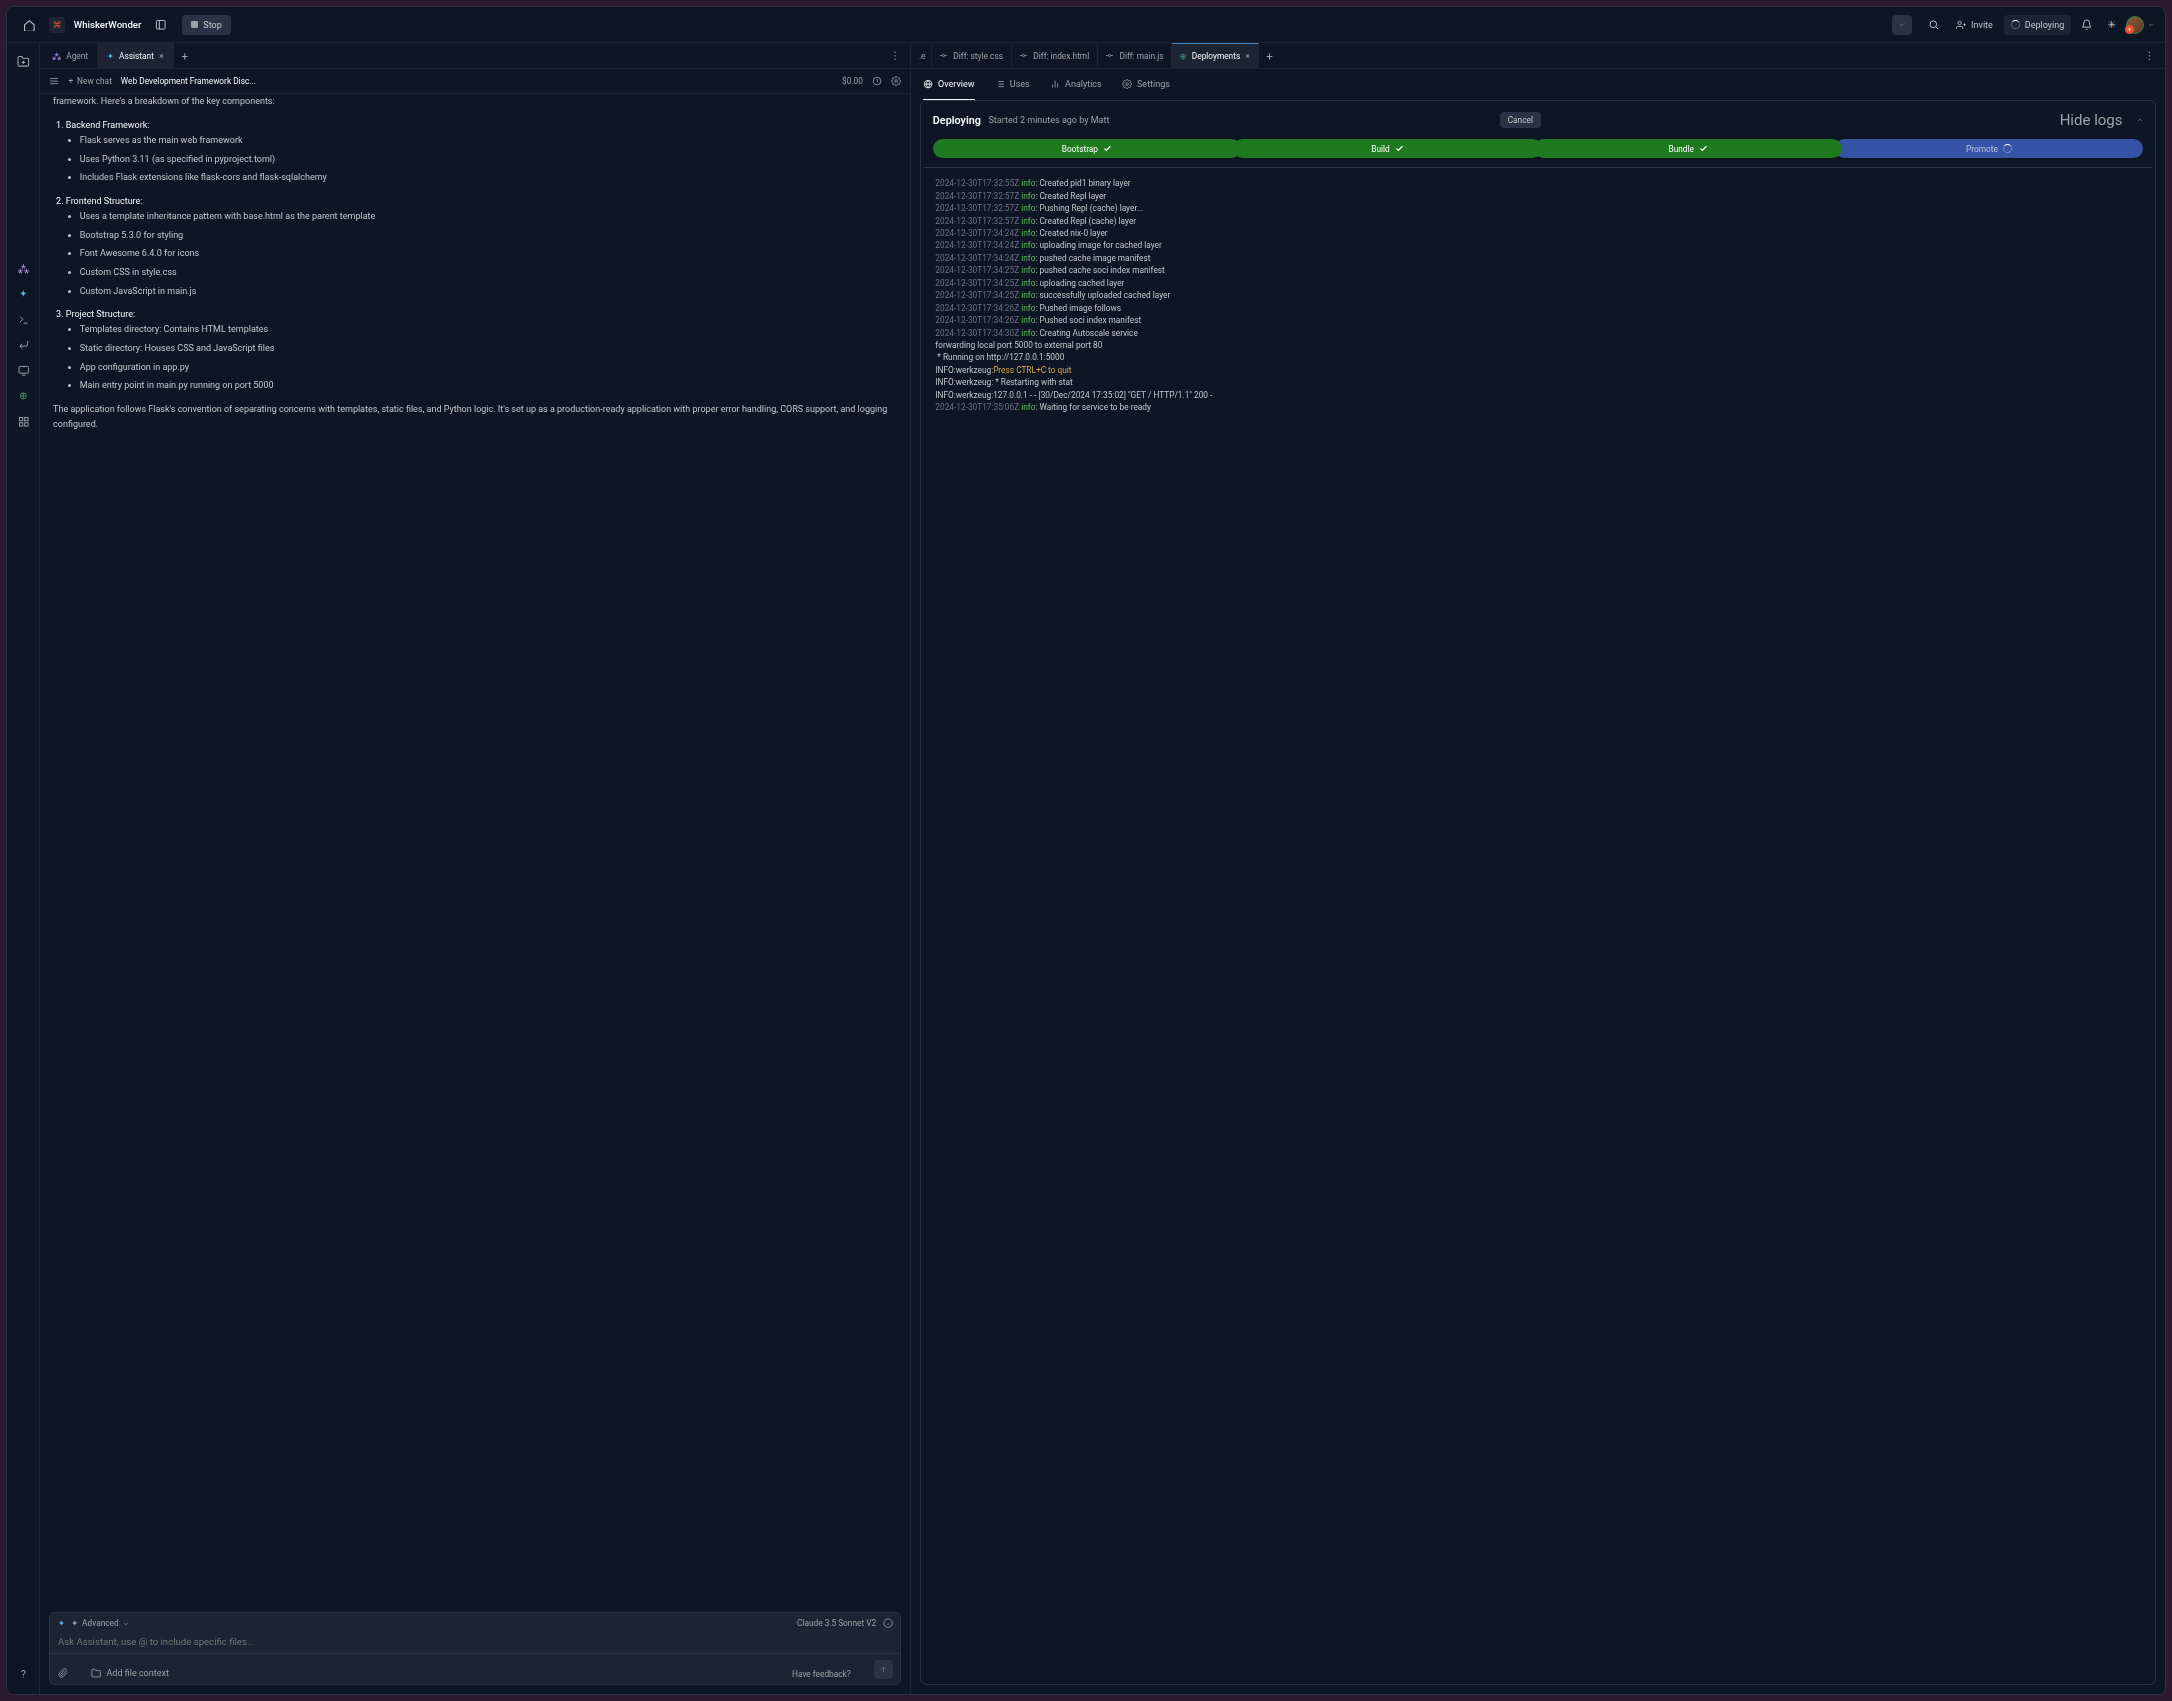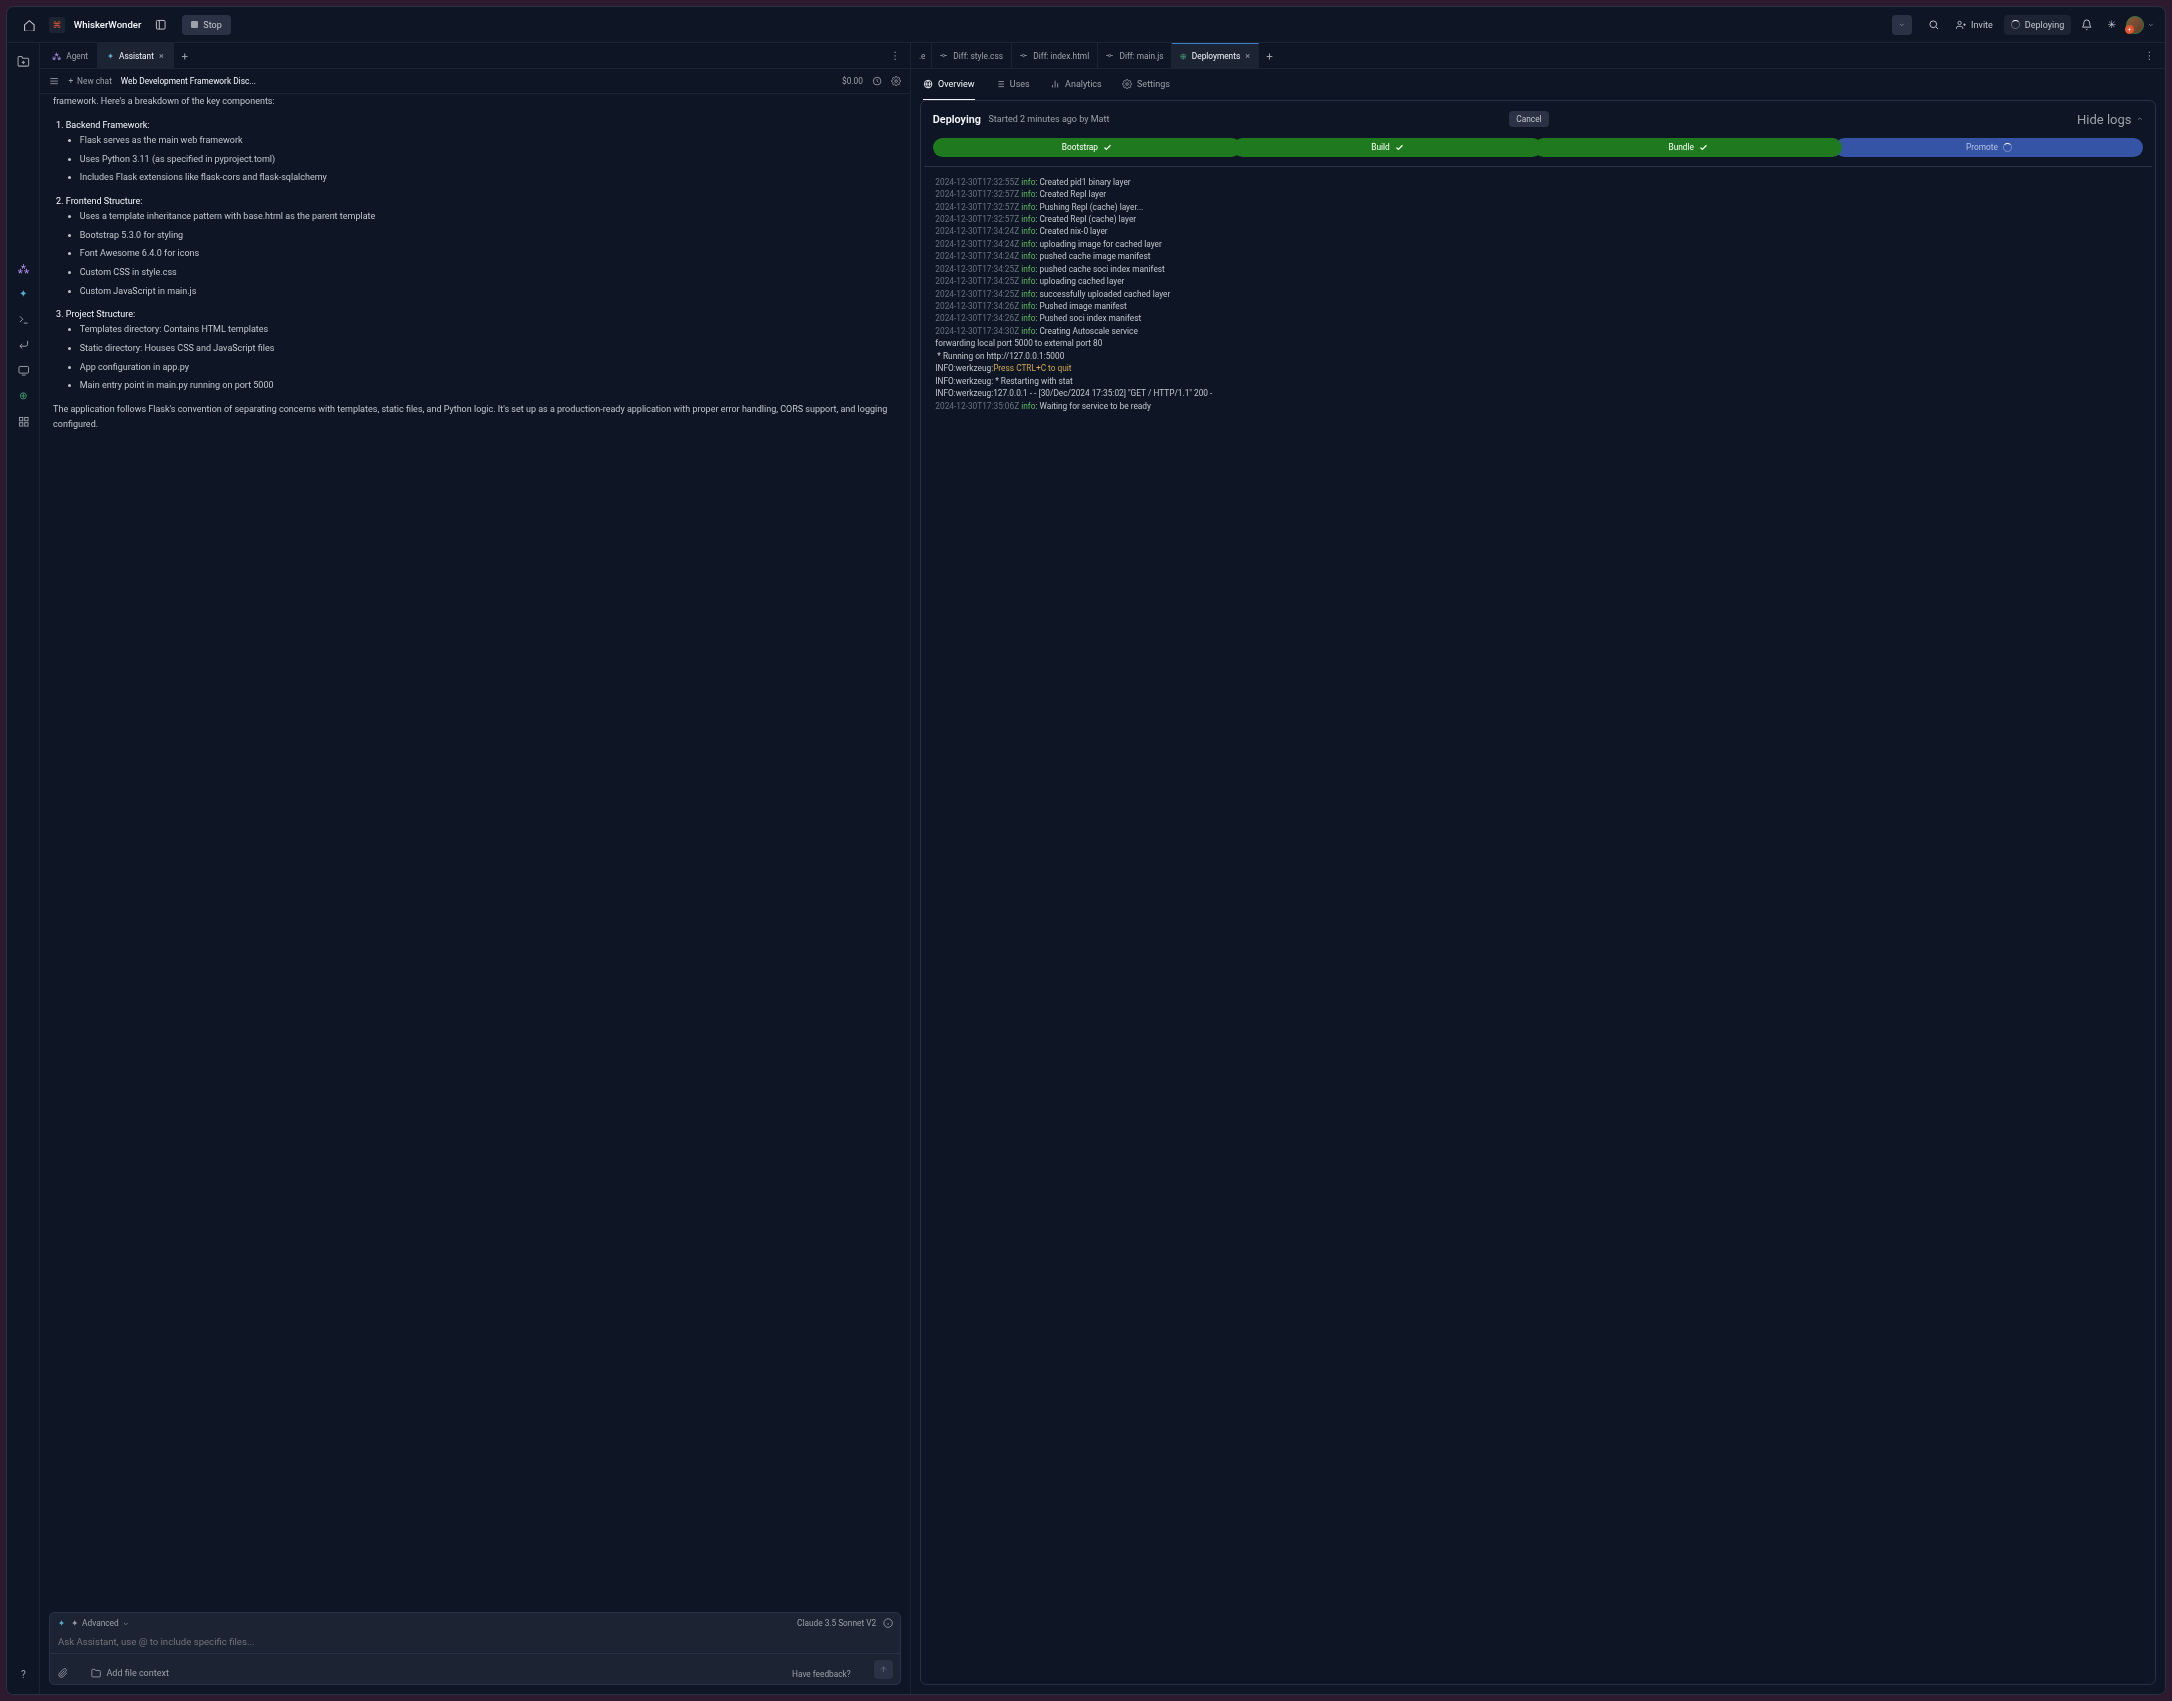--- a/index.html
+++ b/index.html
@@ -57,21 +57,21 @@
 .right-tabs .tab svg{width:9px;height:9px}
 .dep-tab.active{border-top:1.3px solid #3b82c7}
 .subtabs{height:31px;display:flex;align-items:center;padding:0 11.5px;gap:20px;font-size:9px}
 .subtab{display:flex;align-items:center;gap:5.1px;color:#9da2a6;cursor:pointer;height:31px}
 .subtab.active{color:#f5f9fc;border-bottom:1.3px solid #f5f9fc}
 .deploy-panel{margin:0 9px 9px 9px;border:0.6px solid #2b3245;border-radius:6.4px;flex:1;display:flex;flex-direction:column;overflow:hidden}
 .dp-header{padding:10.2px 11.5px;display:flex;align-items:center;gap:7.6px}
 .dp-title{color:#f5f9fc;font-size:10.8px;font-weight:600}
 .dp-sub{color:#9da2a6;font-size:9px;flex:1}
 .cancel-btn{background:#2b3245;border:none;color:#c2c8cc;padding:3.2px 7.6px;border-radius:3.8px;font-size:8.3px;cursor:pointer}
-.hide-logs{color:#9da2a6;font-size:13px;cursor:pointer;display:flex;align-items:center;gap:4px}
+.hide-logs{color:#9da2a6;font-size:15px;cursor:pointer;display:flex;align-items:center;gap:13px}
 .pills{display:flex;padding:0 11.5px 9px 11.5px;gap:0}
 .pill{flex:1;height:19px;display:flex;align-items:center;justify-content:center;gap:5.1px;color:#fff;font-size:8.3px;border-radius:9.6px;margin-right:-7.6px;position:relative}
 .pill.done{background:#1f7a1f}
 .pill.progress{background:#3554a5}
 .pill:last-child{margin-right:0}
 .logs{flex:1;overflow-y:auto;padding:9px 11.5px;font-family:'SF Mono',Monaco,Consolas,monospace;font-size:8.3px;line-height:1.5;color:#9da2a6;border-top:0.6px solid #2b3245;margin:0 2.5px}
 .log-line{white-space:pre}
 .log-ts{color:#6b7280}
 .log-info{color:#5fb85f}
 .log-msg{color:#c2c8cc}
@@ -434,21 +434,21 @@
               <div class="log-line"><span class="log-ts">2024-12-30T17:32:55Z</span> <span class="log-info">info</span><span class="log-msg">: Created pid1 binary layer</span></div>
               <div class="log-line"><span class="log-ts">2024-12-30T17:32:57Z</span> <span class="log-info">info</span><span class="log-msg">: Created Repl layer</span></div>
               <div class="log-line"><span class="log-ts">2024-12-30T17:32:57Z</span> <span class="log-info">info</span><span class="log-msg">: Pushing Repl (cache) layer...</span></div>
               <div class="log-line"><span class="log-ts">2024-12-30T17:32:57Z</span> <span class="log-info">info</span><span class="log-msg">: Created Repl (cache) layer</span></div>
               <div class="log-line"><span class="log-ts">2024-12-30T17:34:24Z</span> <span class="log-info">info</span><span class="log-msg">: Created nix-0 layer</span></div>
               <div class="log-line"><span class="log-ts">2024-12-30T17:34:24Z</span> <span class="log-info">info</span><span class="log-msg">: uploading image for cached layer</span></div>
               <div class="log-line"><span class="log-ts">2024-12-30T17:34:24Z</span> <span class="log-info">info</span><span class="log-msg">: pushed cache image manifest</span></div>
               <div class="log-line"><span class="log-ts">2024-12-30T17:34:25Z</span> <span class="log-info">info</span><span class="log-msg">: pushed cache soci index manifest</span></div>
               <div class="log-line"><span class="log-ts">2024-12-30T17:34:25Z</span> <span class="log-info">info</span><span class="log-msg">: uploading cached layer</span></div>
               <div class="log-line"><span class="log-ts">2024-12-30T17:34:25Z</span> <span class="log-info">info</span><span class="log-msg">: successfully uploaded cached layer</span></div>
-              <div class="log-line"><span class="log-ts">2024-12-30T17:34:26Z</span> <span class="log-info">info</span><span class="log-msg">: Pushed image manifest</span></div>
+              <div class="log-line"><span class="log-ts">2024-12-30T17:34:26Z</span> <span class="log-info">info</span><span class="log-msg">: Pushed image follows</span></div>
               <div class="log-line"><span class="log-ts">2024-12-30T17:34:26Z</span> <span class="log-info">info</span><span class="log-msg">: Pushed soci index manifest</span></div>
               <div class="log-line"><span class="log-ts">2024-12-30T17:34:30Z</span> <span class="log-info">info</span><span class="log-msg">: Creating Autoscale service</span></div>
               <div class="log-line log-msg">forwarding local port 5000 to external port 80</div>
               <div class="log-line log-msg"> * Running on http://127.0.0.1:5000</div>
               <div class="log-line"><span class="log-msg">INFO:werkzeug:</span><span class="log-warn">Press CTRL+C to quit</span></div>
               <div class="log-line log-msg">INFO:werkzeug: * Restarting with stat</div>
               <div class="log-line log-msg">INFO:werkzeug:127.0.0.1 - - [30/Dec/2024 17:35:02] "GET / HTTP/1.1" 200 -</div>
               <div class="log-line"><span class="log-ts">2024-12-30T17:35:06Z</span> <span class="log-info">info</span><span class="log-msg">: Waiting for service to be ready</span></div>
             </div>
         </div>

